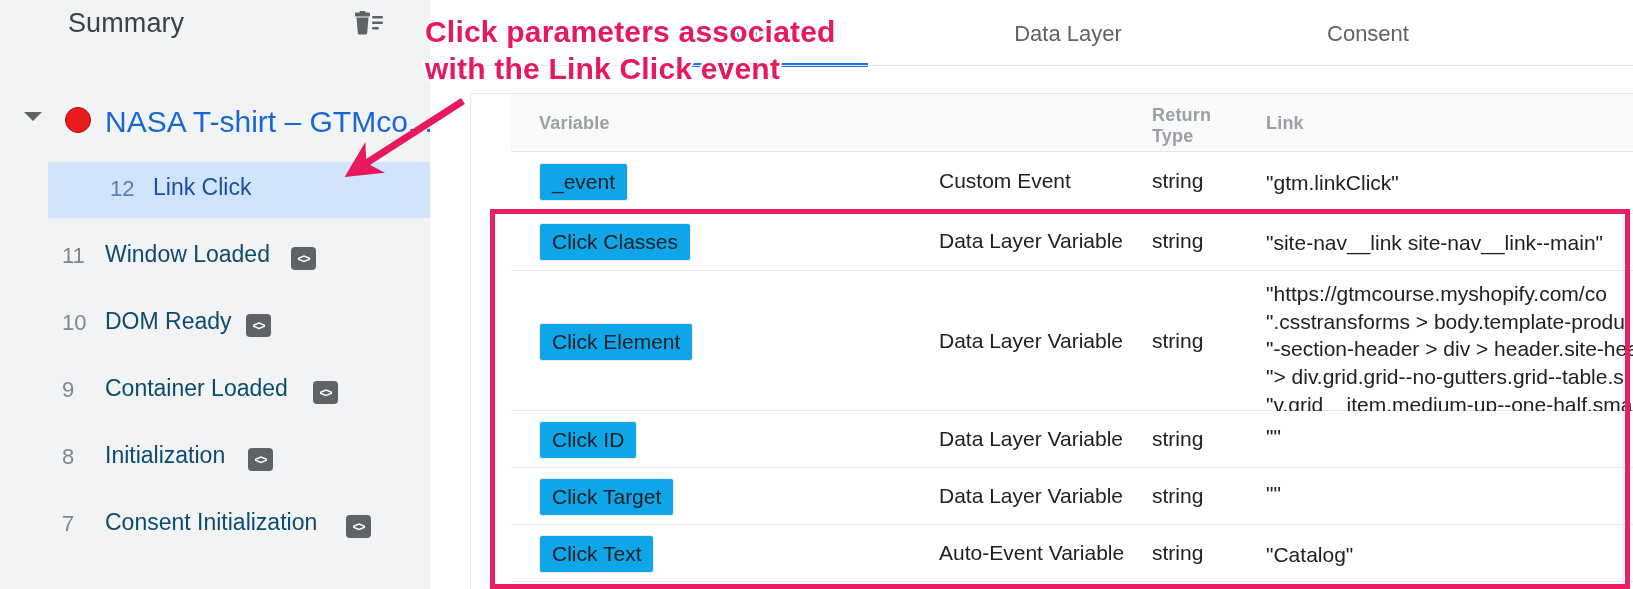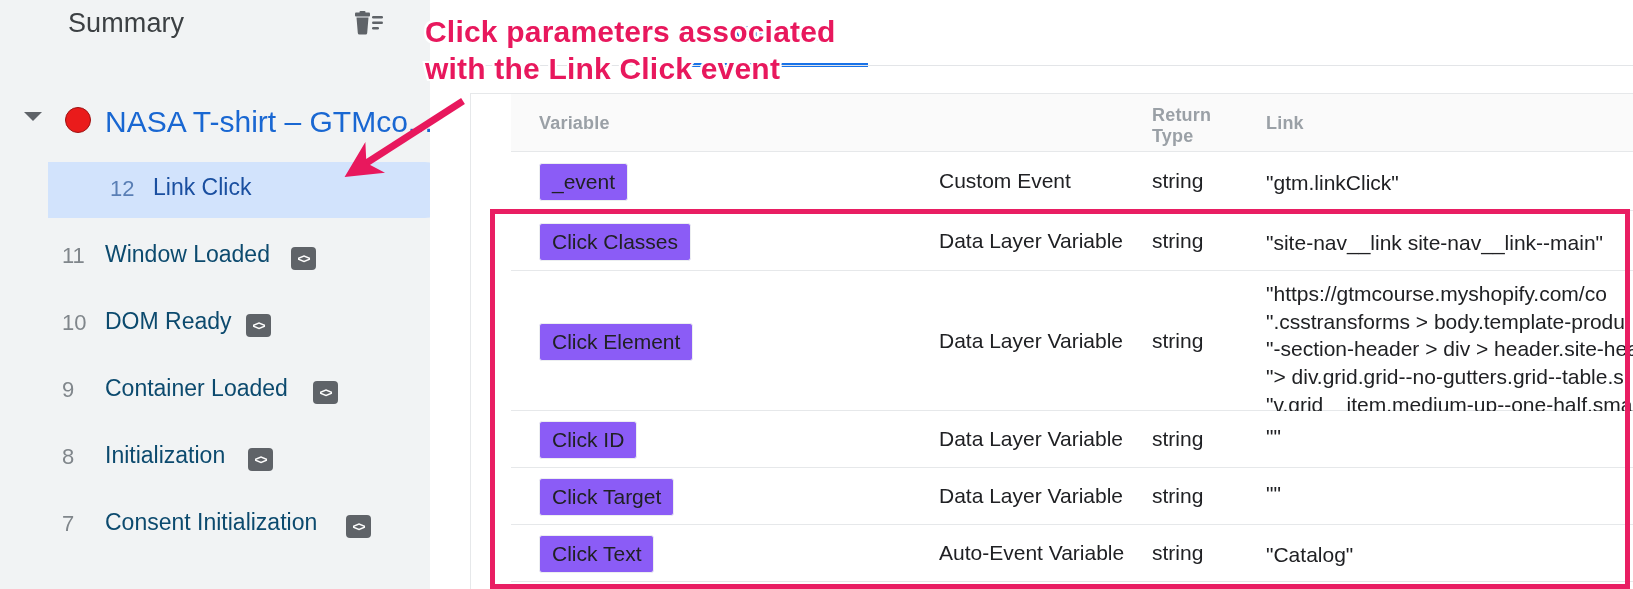--- a/index.html
+++ b/index.html
@@ -141,21 +141,21 @@
 
   .row {
     position: relative;
     border-bottom: 1px solid #e6e8ea;
     background: #ffffff;
   }
   .cell-var {
     position: absolute; left: 28px;
     display: inline-flex; align-items: center;
     padding: 6px 12px;
-    background: #8b5cf6;
+    background: #0ea5e9;
     border: 1px solid #eceef0;
     border-radius: 3px;
     font-size: 21px; color: #202124; white-space: nowrap;
   }
   .cell-type {
     position: absolute; left: 428px;
     font-size: 21px; color: #202124; white-space: nowrap;
   }
   .cell-ret {
     position: absolute; left: 641px;
@@ -256,20 +256,26 @@
     </div>
   </div>
 
   <div class="main">
 
     <div class="tabs">
       <div class="tab active" style="left:258px; width:180px;">
         <span>Variables</span>
         <div class="tab-underline"></div>
       </div>
+      <div class="tab" style="left:548px; width:180px;">
+        <span>Data Layer</span>
+      </div>
+      <div class="tab" style="left:848px; width:180px;">
+        <span>Consent</span>
+      </div>
       <div class="tabs-divider"></div>
     </div>
 
     <div class="table-wrap">
 
       <div class="thead">
         <div class="th" style="left:28px;">Variable</div>
         <div class="th twoline" style="left:641px;">
           <div>Return</div>
           <div>Type</div>

